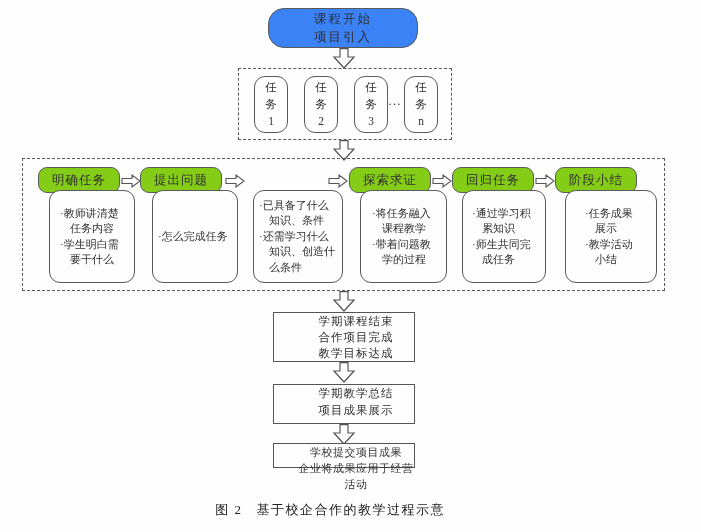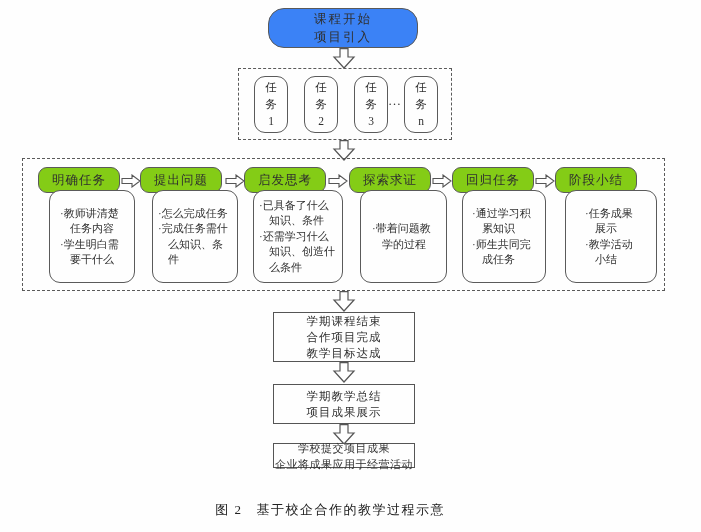--- a/index.html
+++ b/index.html
@@ -10,22 +10,23 @@
     overflow:hidden;
   }
   .abs { position:absolute; }
   .box-round {
     border:1.2px solid #5a5a5a; border-radius:16px; background:#3b82f6;
     display:flex; flex-direction:column; align-items:center; justify-content:center;
     text-align:center;
   }
   .box-rect {
     border:1.2px solid #555; background:#fefefe;
-    display:flex; flex-direction:column; align-items:center; justify-content:center;
+    display:flex; flex-direction:column; align-items:center; 
     text-align:center;
+    padding-left:24px;
   }
   .dashed { border:1.2px dashed #5a5a5a; background:transparent; }
 
   
   #start-box { left:268px; top:8px; width:150px; height:40px; font-size:12.5px; line-height:18px; letter-spacing:2px; }
 
   
   #tasks-panel { left:238px; top:68px; width:214px; height:72px; }
   .task-box {
     position:absolute; top:7px; width:34px; height:57px; border:1.1px solid #5a5a5a;
@@ -127,43 +128,40 @@
 
   <svg id="rarrow-1" class="rarrow" viewBox="0 0 20 14">
     <polygon points="1,4.5 11,4.5 11,1 19,7 11,13 11,9.5 1,9.5" fill="#fefefe" stroke="#555" stroke-width="1.1"></polygon>
   </svg>
 
   <div id="stage-h-2" class="stage-header">
       <span>提出问题</span>
     </div>
   <div id="stage-d-2" class="stage-detail">
     <div class="bullet">·怎么完成任务</div>
-    <div class="bullet">·完成任务需什么知识、条件</div>
   </div>
 
   <svg id="rarrow-2" class="rarrow" viewBox="0 0 20 14">
     <polygon points="1,4.5 11,4.5 11,1 19,7 11,13 11,9.5 1,9.5" fill="#fefefe" stroke="#555" stroke-width="1.1"></polygon>
   </svg>
 
-  <div id="stage-h-3" class="stage-header">
-      <span>启发思考</span>
-    </div>
   <div id="stage-d-3" class="stage-detail">
     <div class="bullet">·已具备了什么知识、条件</div>
     <div class="bullet">·还需学习什么知识、创造什么条件</div>
   </div>
 
   <svg id="rarrow-3" class="rarrow" viewBox="0 0 20 14">
     <polygon points="1,4.5 11,4.5 11,1 19,7 11,13 11,9.5 1,9.5" fill="#fefefe" stroke="#555" stroke-width="1.1"></polygon>
   </svg>
 
   <div id="stage-h-4" class="stage-header">
       <span>探索求证</span>
     </div>
   <div id="stage-d-4" class="stage-detail">
+    <div class="bullet">·将任务融入课程教学</div>
     <div class="bullet">·带着问题教学的过程</div>
   </div>
 
   <svg id="rarrow-4" class="rarrow" viewBox="0 0 20 14">
     <polygon points="1,4.5 11,4.5 11,1 19,7 11,13 11,9.5 1,9.5" fill="#fefefe" stroke="#555" stroke-width="1.1"></polygon>
   </svg>
 
   <div id="stage-h-5" class="stage-header">
       <span>回归任务</span>
     </div>

